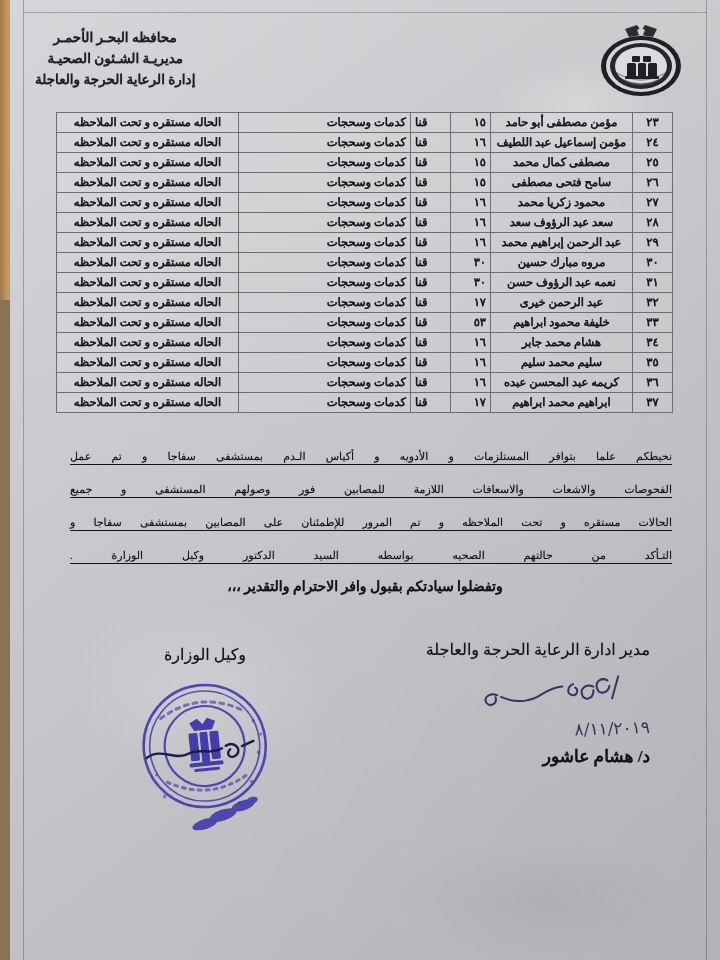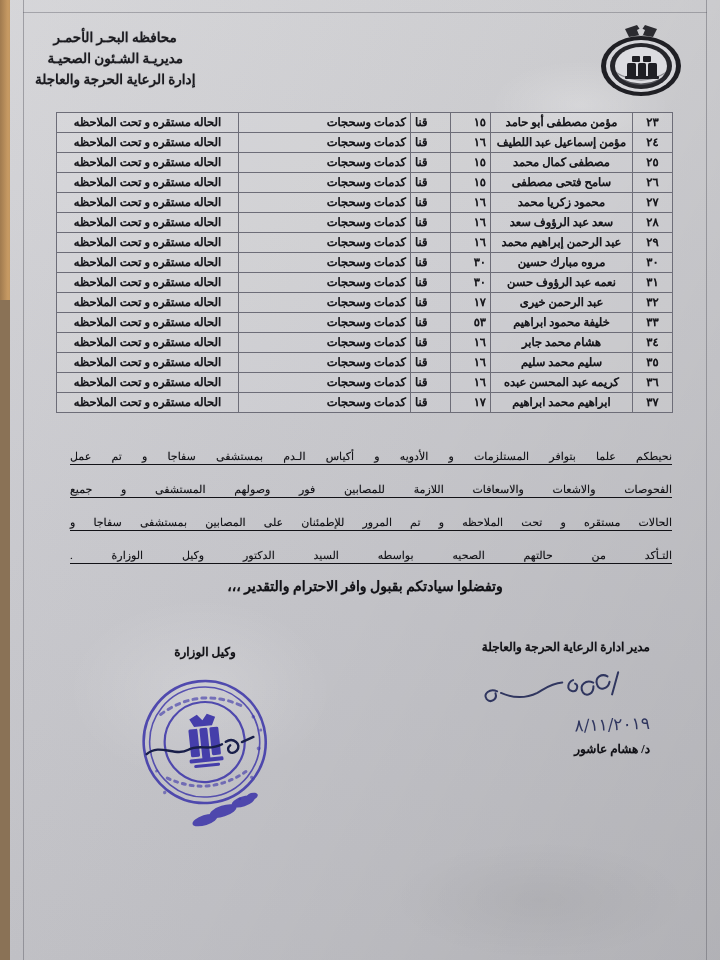--- a/index.html
+++ b/index.html
@@ -182,22 +182,22 @@
   }
   .sig-left {
     position: absolute;
     left: 80px;
     top: 645px;
     text-align: center;
     width: 230px;
   }
   .sig-title {
     color: #121217;
-    font-weight: bold;
-    font-size: 12px;
+    font-weight: normal;
+    font-size: 16px;
     text-shadow: 0 0 0.7px rgba(0,0,0,0.4);
     white-space: nowrap;
   }
 
   .handwriting {
     font-family: "DejaVu Serif", serif;
     color: #1d2452;
     font-size: 22px;
     margin-top: 14px;
     transform: rotate(-3deg);
@@ -209,21 +209,21 @@
     color: #1d2452;
     font-size: 17px;
     margin-top: 2px;
     transform: rotate(-2deg);
     letter-spacing: 1px;
     opacity: 0.88;
   }
   .sig-name {
     color: #111117;
     font-weight: bold;
-    font-size: 12px;
+    font-size: 17px;
     margin-top: 4px;
     text-shadow: 0 0 0.7px rgba(0,0,0,0.4);
   }
 
   
   .stamp {
     position: relative;
     width: 150px; height: 150px;
     margin: 10px auto 0 auto;
     transform: rotate(-6deg);

